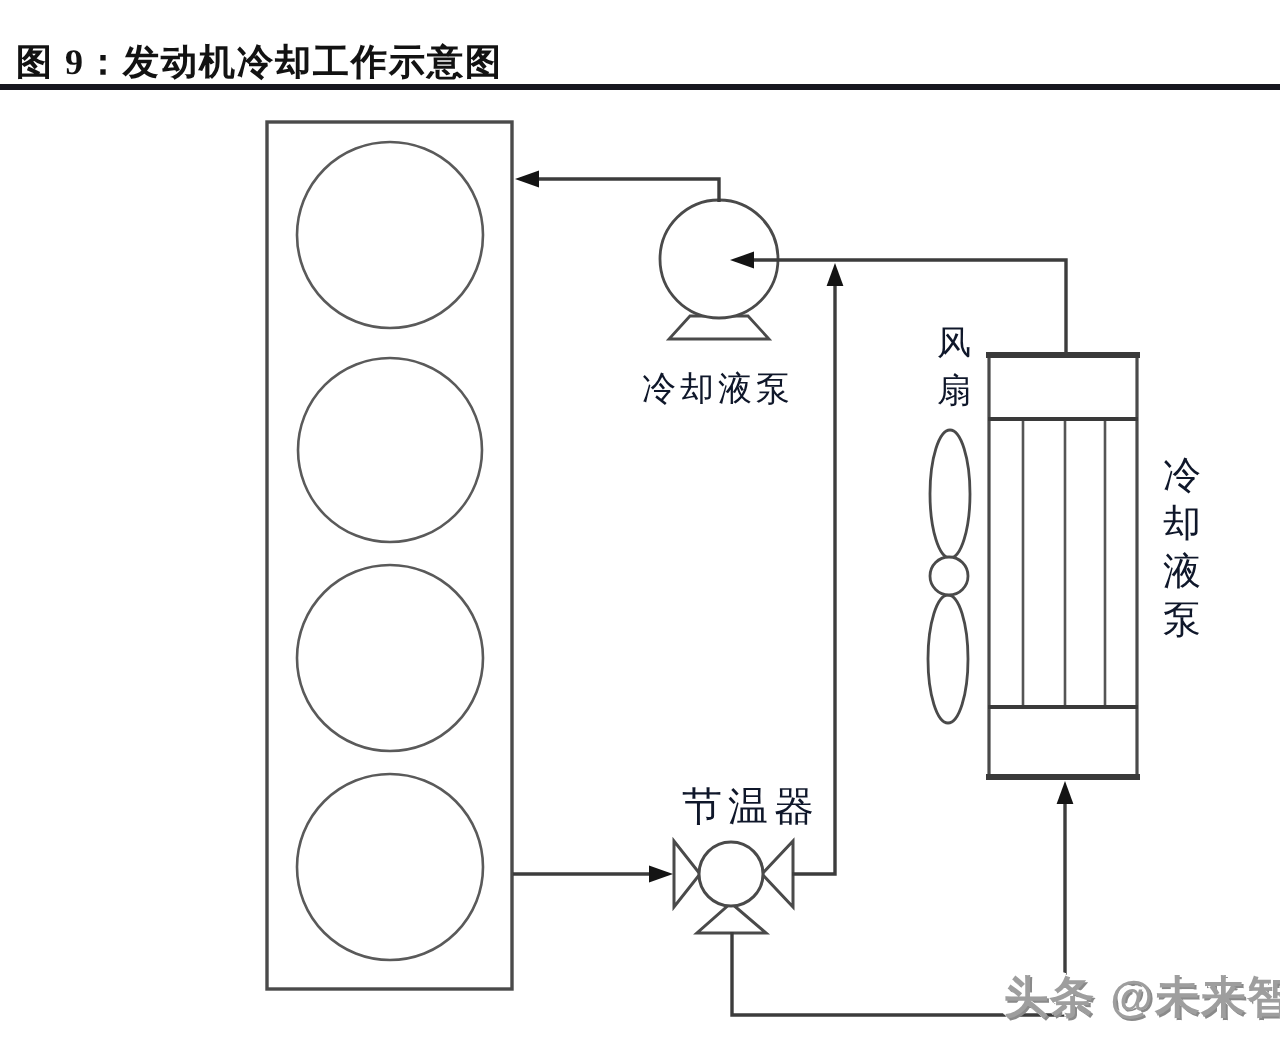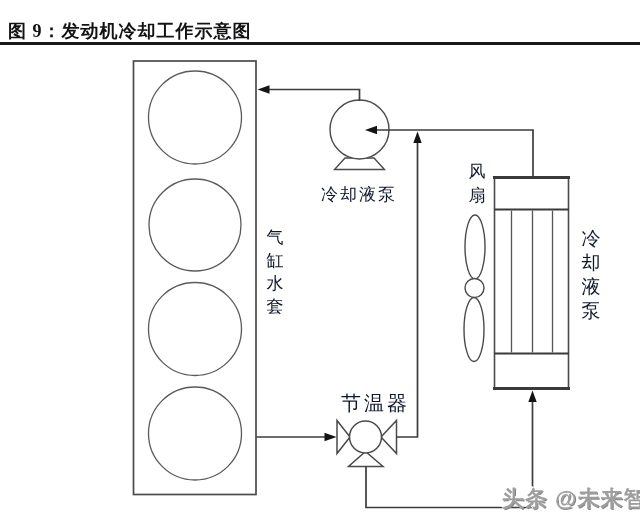--- a/index.html
+++ b/index.html
@@ -94,21 +94,20 @@
 
     <g fill="#141414" stroke="none">
       <polygon points="257.5,89.5 269.5,85.3 269.5,93.7"></polygon>
       <polygon points="365,130 377,125.8 377,134.2"></polygon>
       <polygon points="417.5,131.5 413.3,143 421.7,143"></polygon>
       <polygon points="336.5,437 324.5,432.8 324.5,441.2"></polygon>
       <polygon points="532.5,390.5 528.3,402 536.7,402"></polygon>
     </g>
   </svg>
 
-  <div class="dlabel vert lbl-jacket">气缸水套</div>
   <div class="dlabel lbl-pump">冷却液泵</div>
   <div class="dlabel lbl-thermostat">节温器</div>
   <div class="dlabel vert lbl-fan">风扇</div>
   <div class="dlabel vert lbl-radiator">冷却液泵</div>
 
   <div class="watermark">头条 @未来智库</div>
 
 </div>
 
 </body></html>

